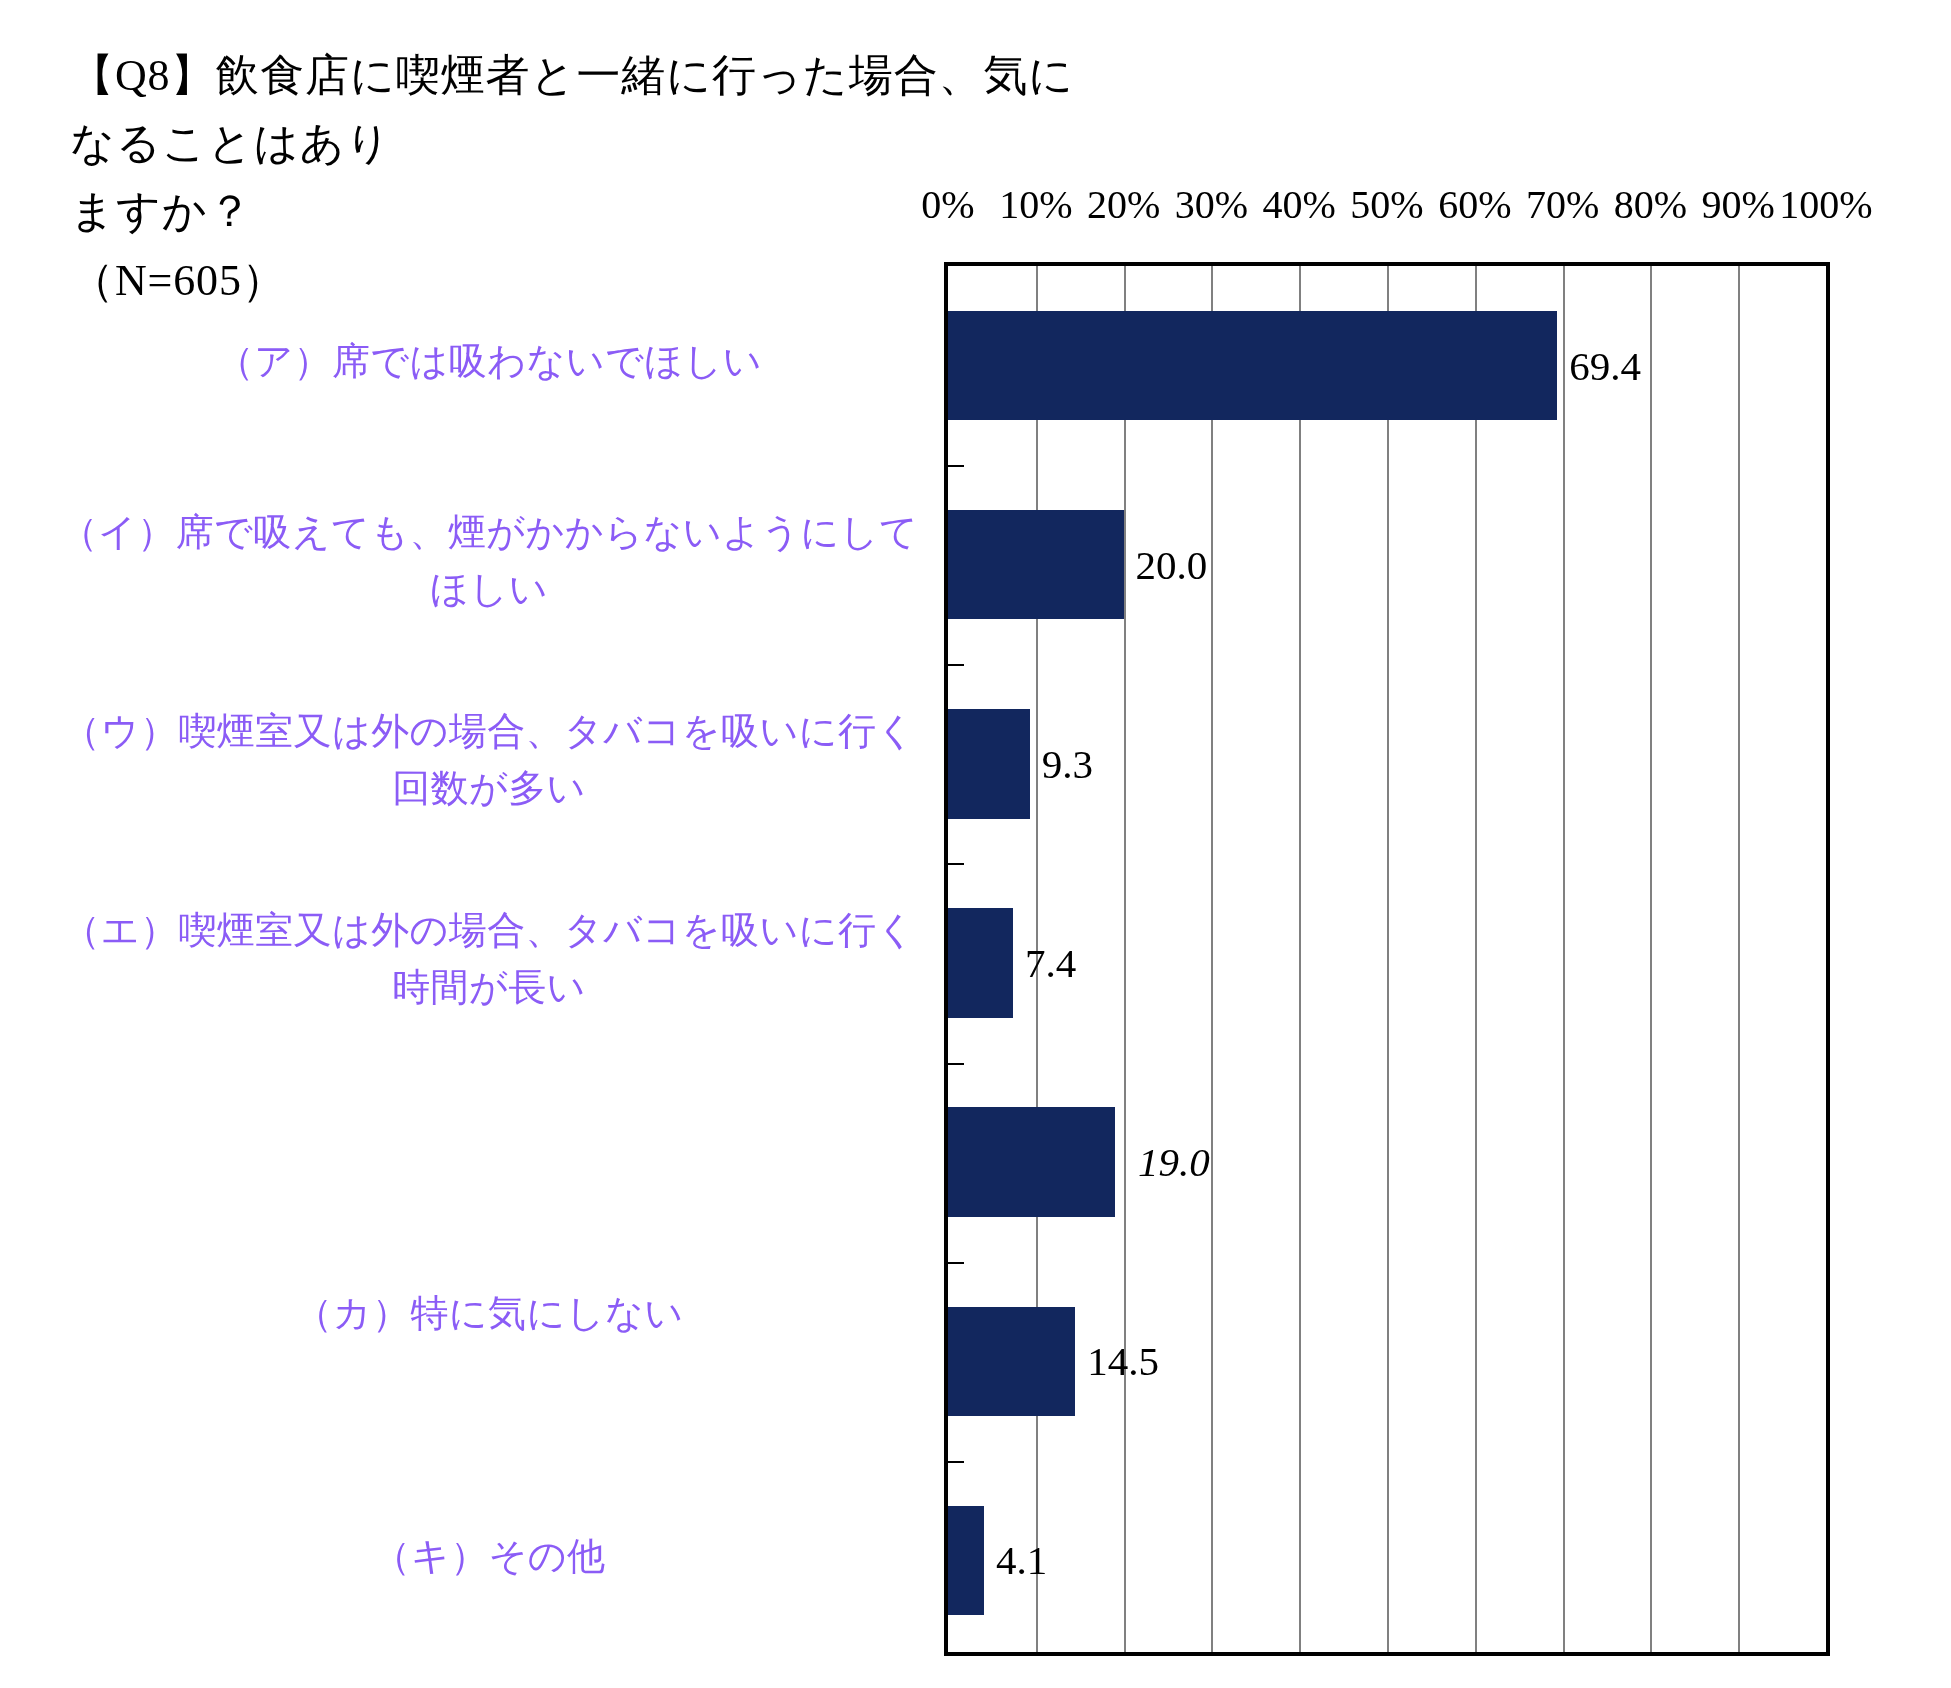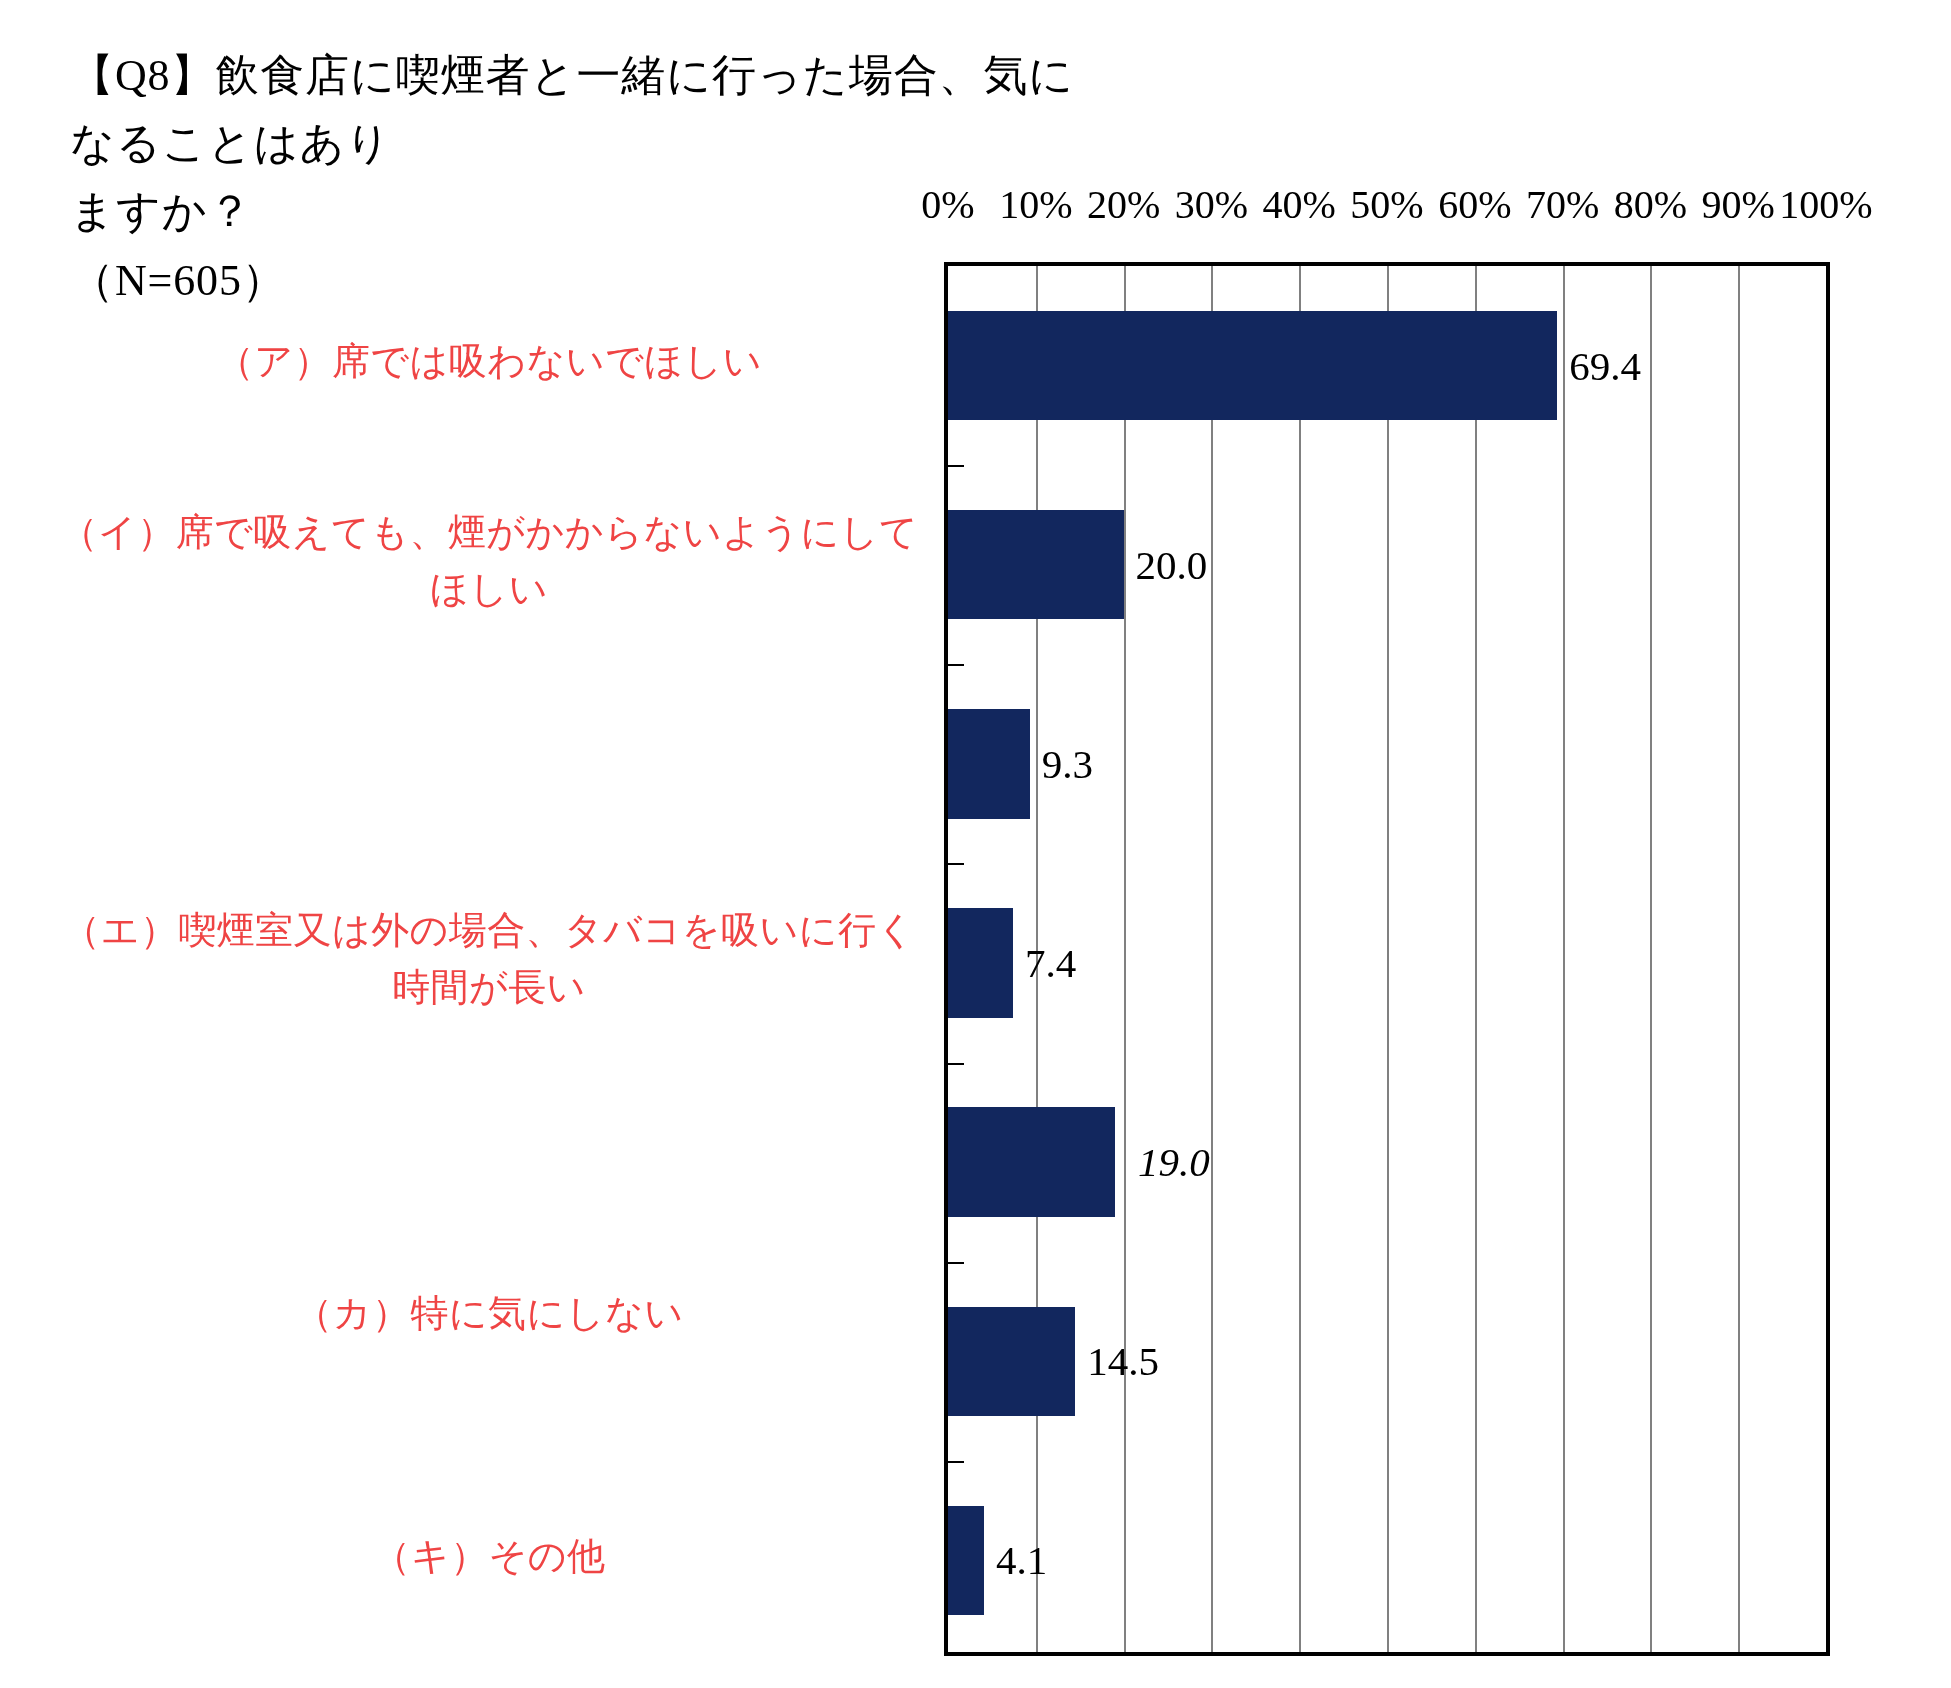--- a/index.html
+++ b/index.html
@@ -112,21 +112,21 @@
   }
   .cat-label {
     position: absolute;
     right: 10px;
     width: 890px;
     text-align: center;
     font-size: 38px;
     line-height: 1.5;
     letter-spacing: 0.01em;
     white-space: pre-line;
-    color: #ef4444;
+    color: #8b5cf6;
   }
 </style>
 </head>
 <body>
 
 <div id="page">
 
   <div id="title-block">【Q8】飲食店に喫煙者と一緒に行った場合、気になることはあり
 ますか？
 （N=605）</div>
@@ -142,20 +142,22 @@
       <span class="tick-label" style="left: 647.6px;">70%</span>
       <span class="tick-label" style="left: 735.4px;">80%</span>
       <span class="tick-label" style="left: 823.2px;">90%</span>
       <span class="tick-label" style="left: 911px;">100%</span>
     </div>
 
   <div id="cat-labels">
       <div class="cat-label" style="top: 71.0714px;">（ア）席では吸わないでほしい</div>
       <div class="cat-label" style="top: 241.714px;">（イ）席で吸えても、煙がかからないようにして
 ほしい</div>
+      <div class="cat-label" style="top: 440.857px;">（ウ）喫煙室又は外の場合、タバコを吸いに行く
+回数が多い</div>
       <div class="cat-label" style="top: 640px;">（エ）喫煙室又は外の場合、タバコを吸いに行く
 時間が長い</div>
       <div class="cat-label" style="top: 1023px;">（カ）特に気にしない</div>
       <div class="cat-label" style="top: 1265.93px;">（キ）その他</div>
     </div>
 
   <div id="plot-frame">
     <div id="grid">
         <div class="gridline" style="left: 87.8px;"></div>
         <div class="gridline" style="left: 175.6px;"></div>

